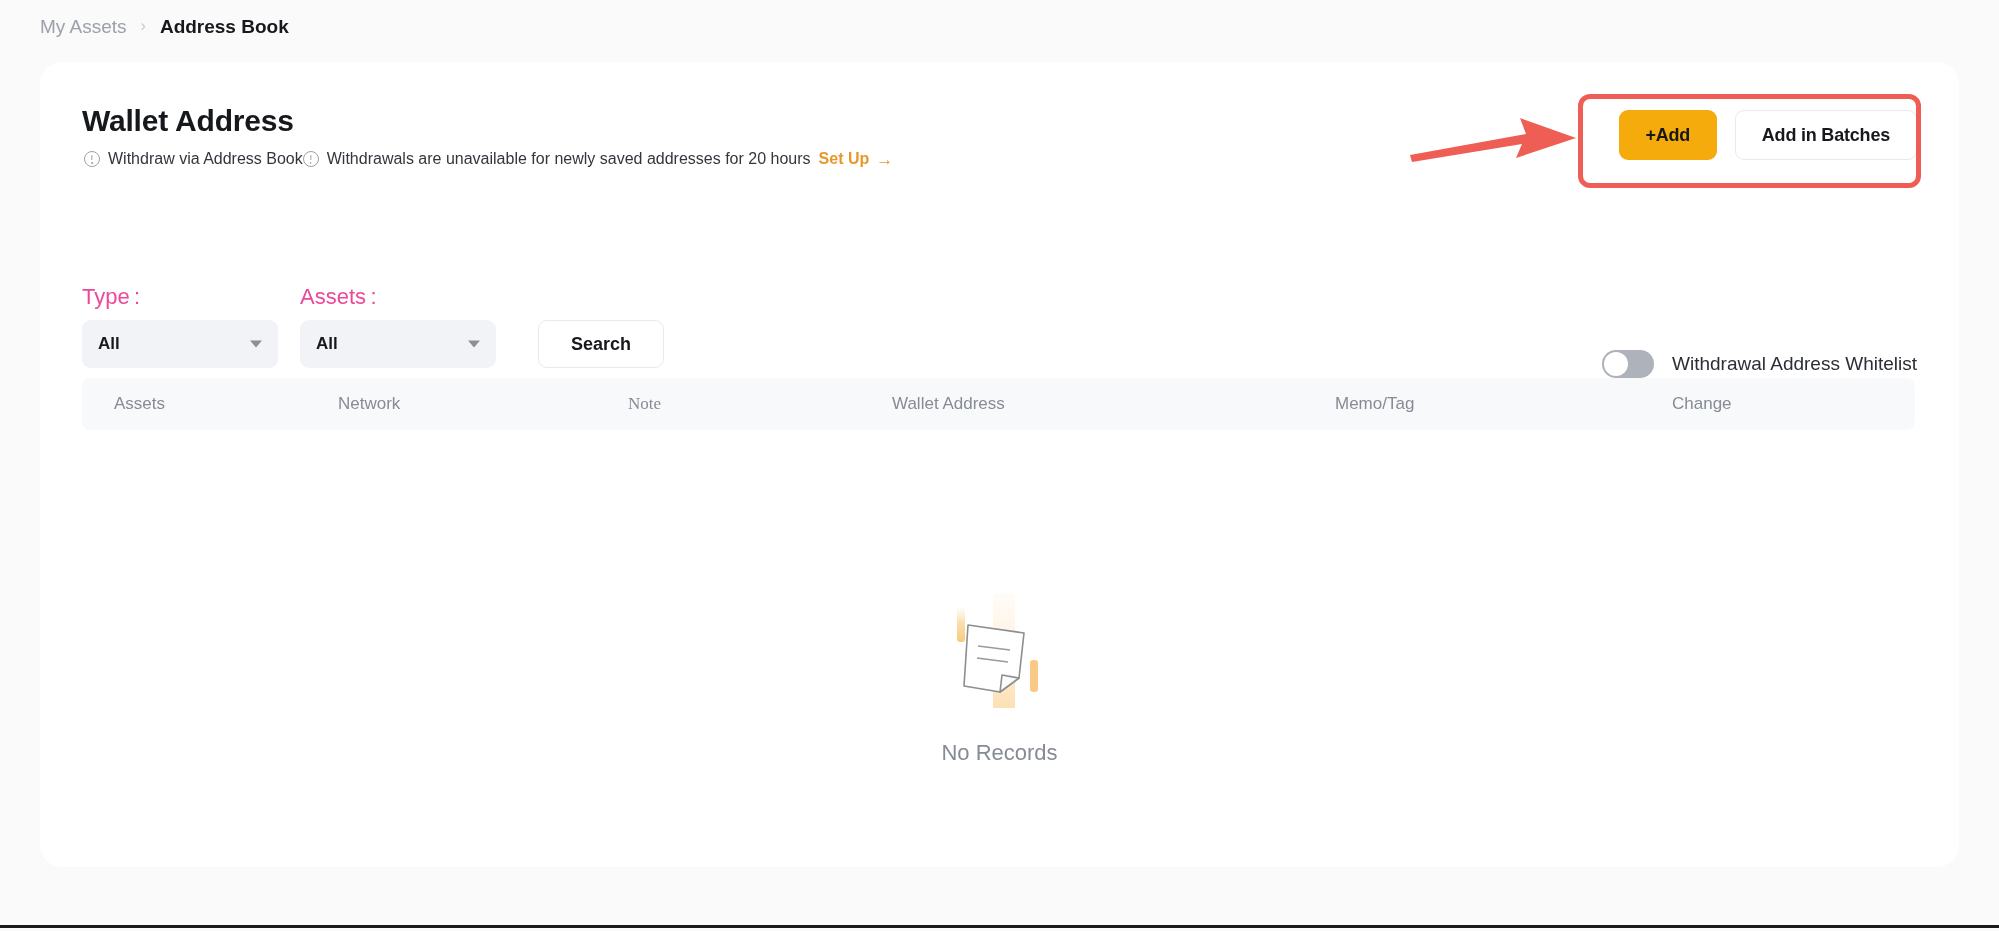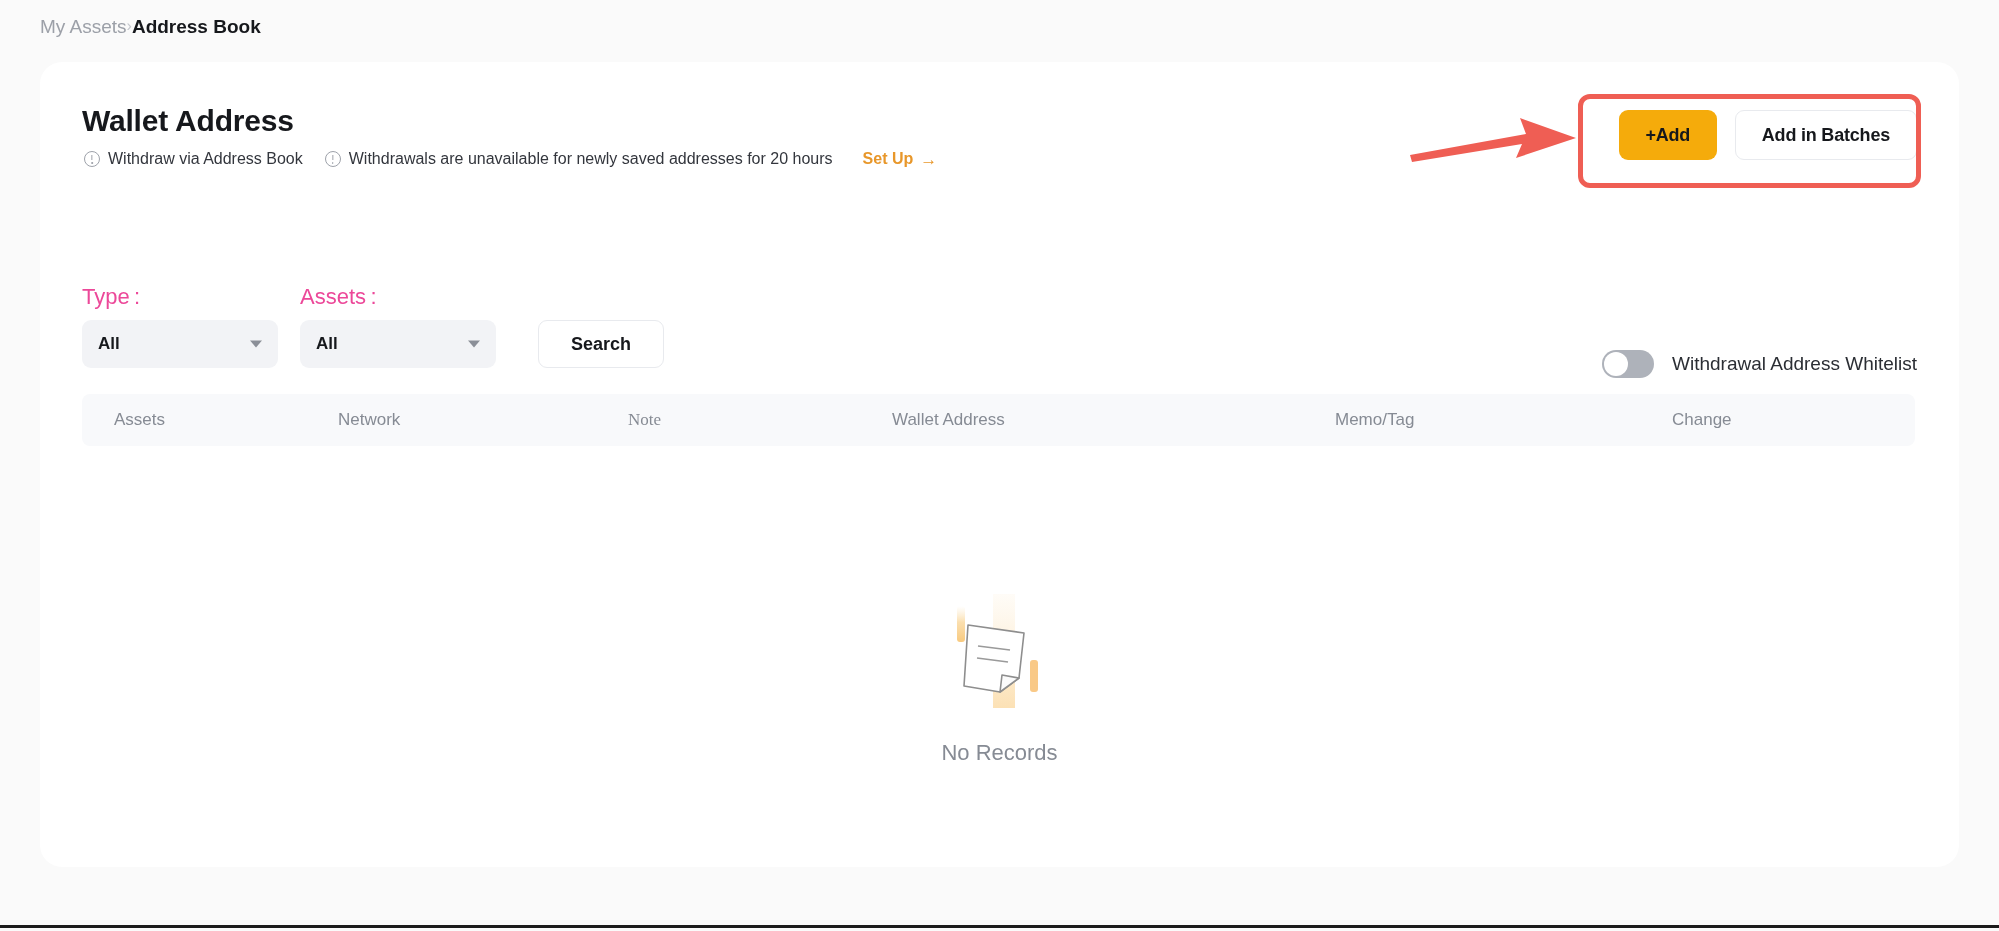--- a/index.html
+++ b/index.html
@@ -19,20 +19,21 @@
     background: #fafafa;
   }
 
   
   .breadcrumb {
     position: absolute;
     left: 40px;
     top: 16px;
     display: flex;
     align-items: center;
+    gap: 14px;
     font-size: 19px;
   }
   .crumb-parent { color: #9ca0a8; font-weight: 400; }
   .crumb-sep {
     color: #c5c8ce;
     font-size: 16px;
     line-height: 1;
     display: inline-block;
     transform: translateY(-1px);
   }
@@ -59,21 +60,20 @@
     color: #16181c;
     letter-spacing: -0.2px;
   }
 
   .info-row {
     position: absolute;
     left: 44px;
     top: 88px;
     display: flex;
     align-items: center;
-    gap: 22px;
     white-space: nowrap;
   }
   .info-item {
     display: flex;
     align-items: center;
     gap: 8px;
     font-size: 16px;
     color: #33363d;
   }
   .i-icon {
@@ -278,21 +278,21 @@
   }
   .whitelist-label {
     font-size: 19px;
     color: #2b2e34;
   }
 
   
   .table-head {
     position: absolute;
     left: 42px;
-    top: 332px;
+    top: 316px;
     width: 1833px;
     height: 52px;
     background: #f8f9fb;
     border-radius: 8px;
     text-align: right;
   }
   .th {
     position: absolute;
     top: 50%;
     transform: translateY(-50%);

